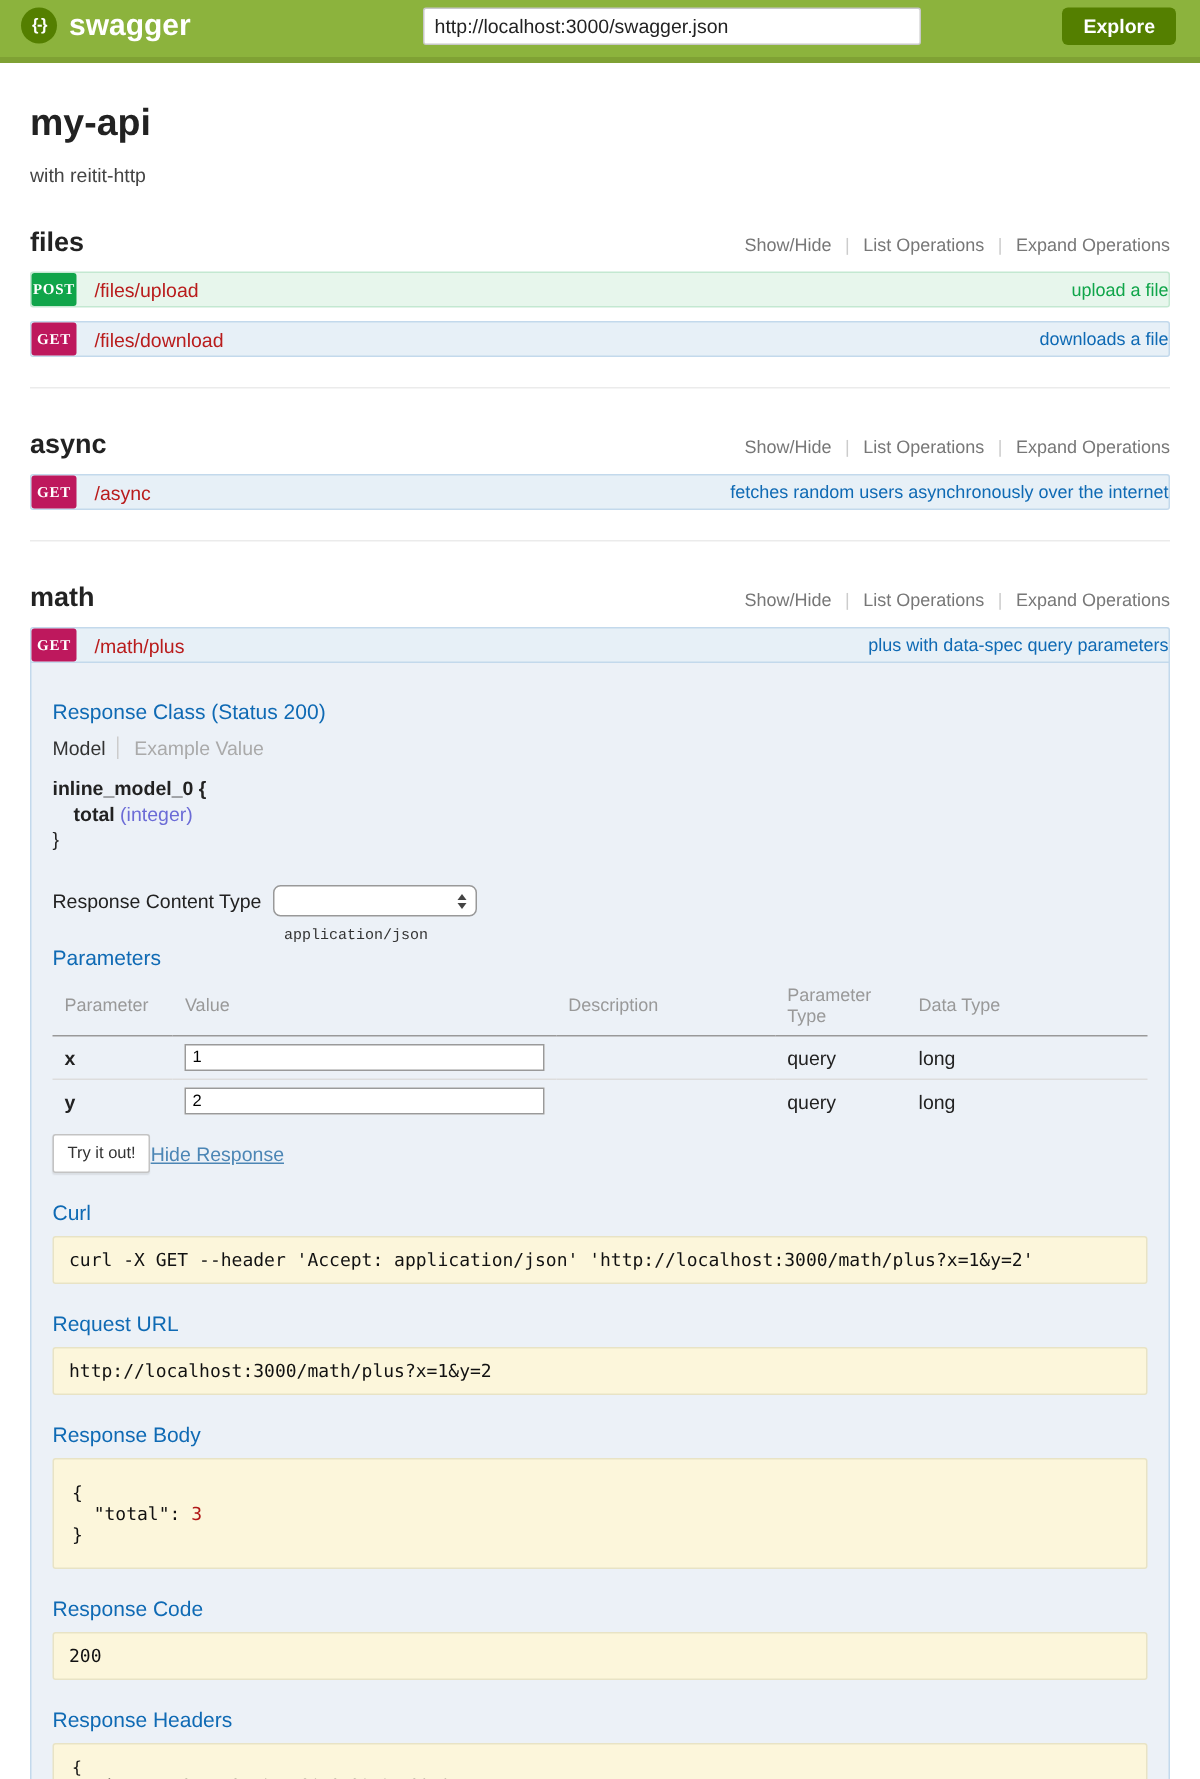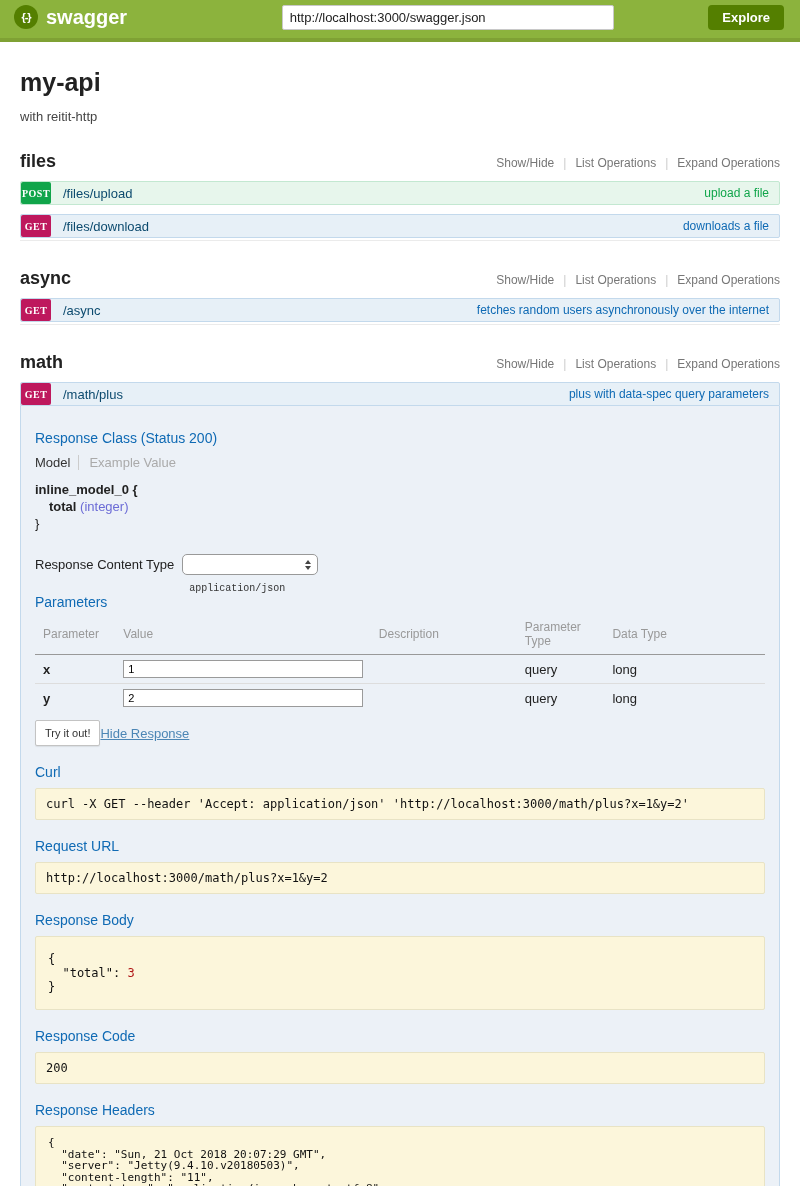--- a/index.html
+++ b/index.html
@@ -27,43 +27,43 @@
     font-size:13px; padding:2px 7px; color:#222; font-family:"Liberation Sans",sans-serif;
   }
   .explore-btn {
     background:#547f00; color:#fff; font-weight:bold; font-size:13px;
     border:none; border-radius:4px; padding:5px 14px; cursor:pointer;
   }
   
   .content { margin:0 20px; }
   .api-title { margin-top:26px; font-size:25px; font-weight:bold; color:#222; }
   .api-desc { margin-top:12px; font-size:13px; color:#444; }
-  .section { margin-top:27px; padding-bottom:2px; border-bottom:1px solid #ebebeb; }
+  .section { margin-top:27px; padding-bottom:20px; border-bottom:1px solid #ebebeb; }
   .section.last { border-bottom:none; }
   .section-head { display:flex; align-items:baseline; justify-content:space-between; }
   .section-name { font-size:18px; font-weight:bold; color:#222; }
   .section-links { display:flex; align-items:center; font-size:12px; color:#777;margin-left:16px; }
   .section-links a { color:#777; text-decoration:none; cursor:pointer; }
   .sep { color:#ccc; margin:0 9px; }
   
   .row {
     display:flex; align-items:center; height:24px; margin-top:9px;
     border-radius:2px; border:1px solid transparent;
   }
   .row.get  { background:#e7f0f7; border-color:#c3d9ec; }
   .row.post { background:#e7f6ec; border-color:#c3e8d1; }
   .badge {
     width:30px; align-self:stretch; color:#fff; font-size:10px; font-weight:bold;
     display:flex; align-items:center; justify-content:center; border-radius:2px;
     text-transform:uppercase; letter-spacing:0.5px;font-family:Liberation Serif, serif;
   }
   .get  .badge { background:#be185d; }
   .post .badge { background:#10a54a; }
-  .row-path { margin-left:12px; font-size:13px; color:#0c4a6e; text-decoration:none; }
-  .row-summary { margin-left:auto; margin-right:10px; font-size:12px; text-decoration:none; }
+  .row-path { margin-left:12px; font-size:13px; color:#b91c1c; text-decoration:none; }
+  .row-summary { margin-left:auto; font-size:12px; text-decoration:none; }
   .get  .row-summary { color:#0f6ab4; }
   .post .row-summary { color:#10a54a; }
   .row.opened { border-bottom-left-radius:0; border-bottom-right-radius:0; }
   
   .op-panel {
     background:#ecf1f7; border:1px solid #c3d9ec; border-top:none;
     border-radius:0 0 6px 6px; padding:14px 14px 18px 14px;
   }
   .blue-h { color:#0f6ab4; font-size:14px; margin-top:10px; font-weight:normal; }
   .tabs { display:flex; align-items:center; margin-top:9px; font-size:13px; }

